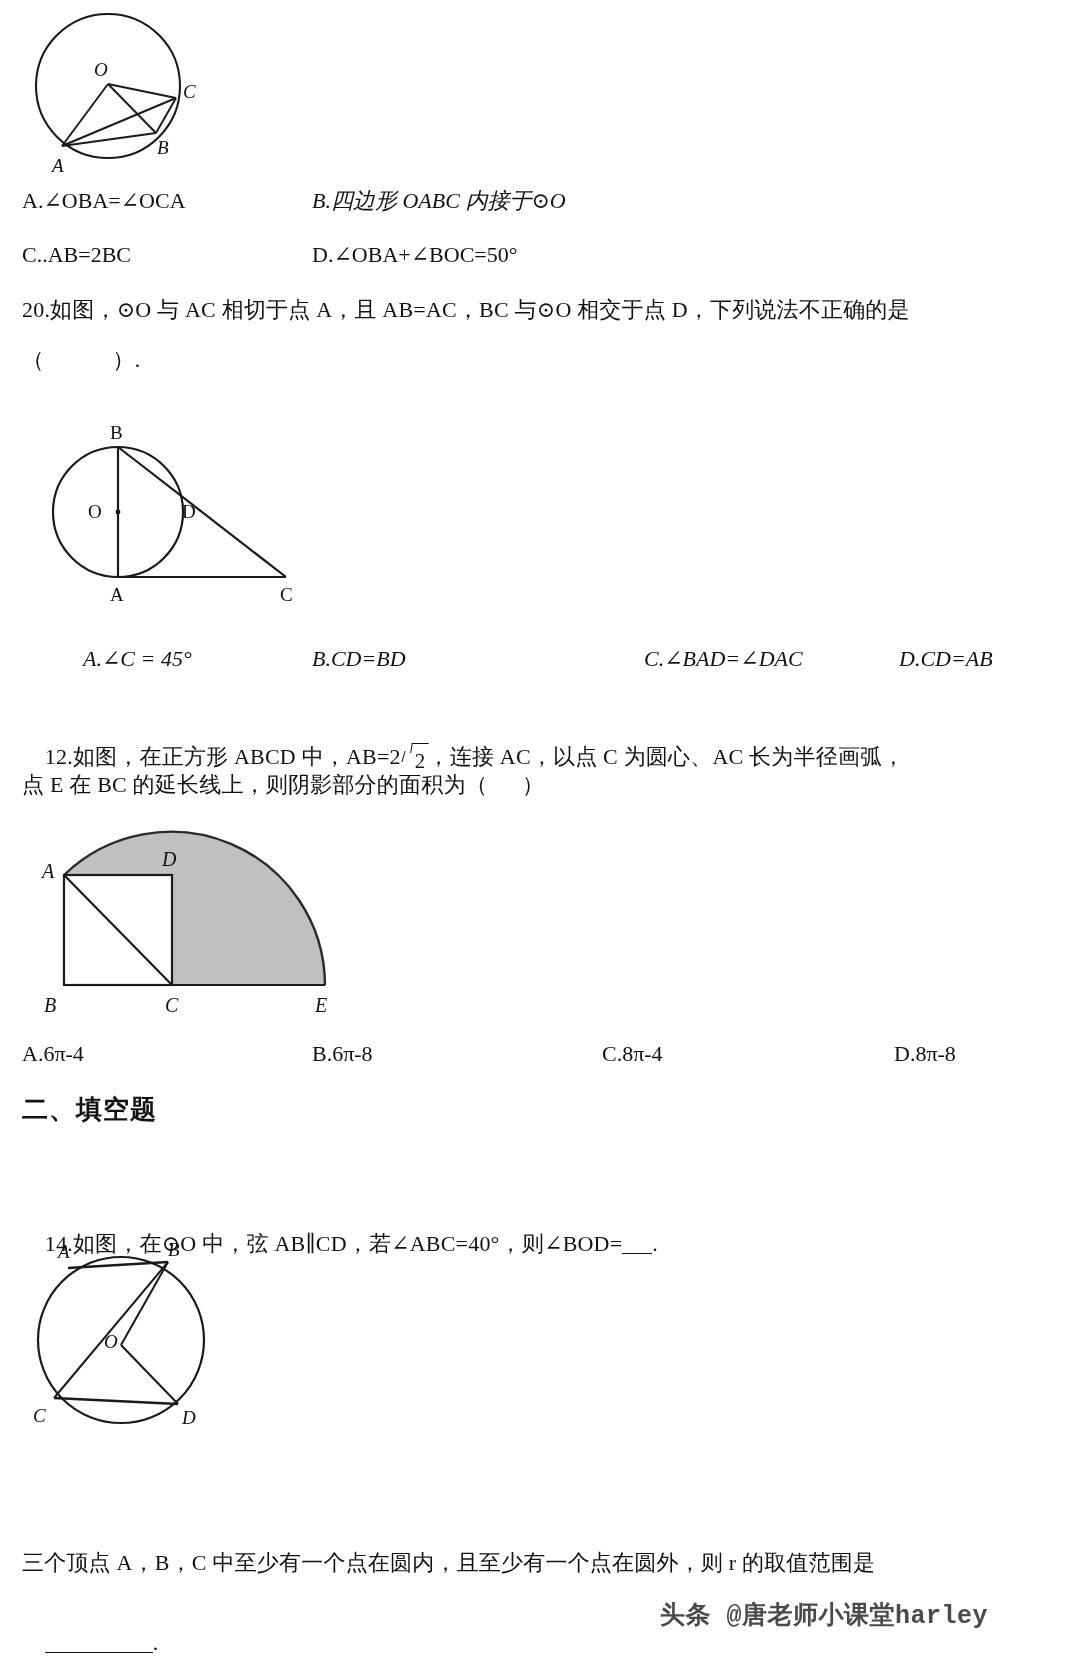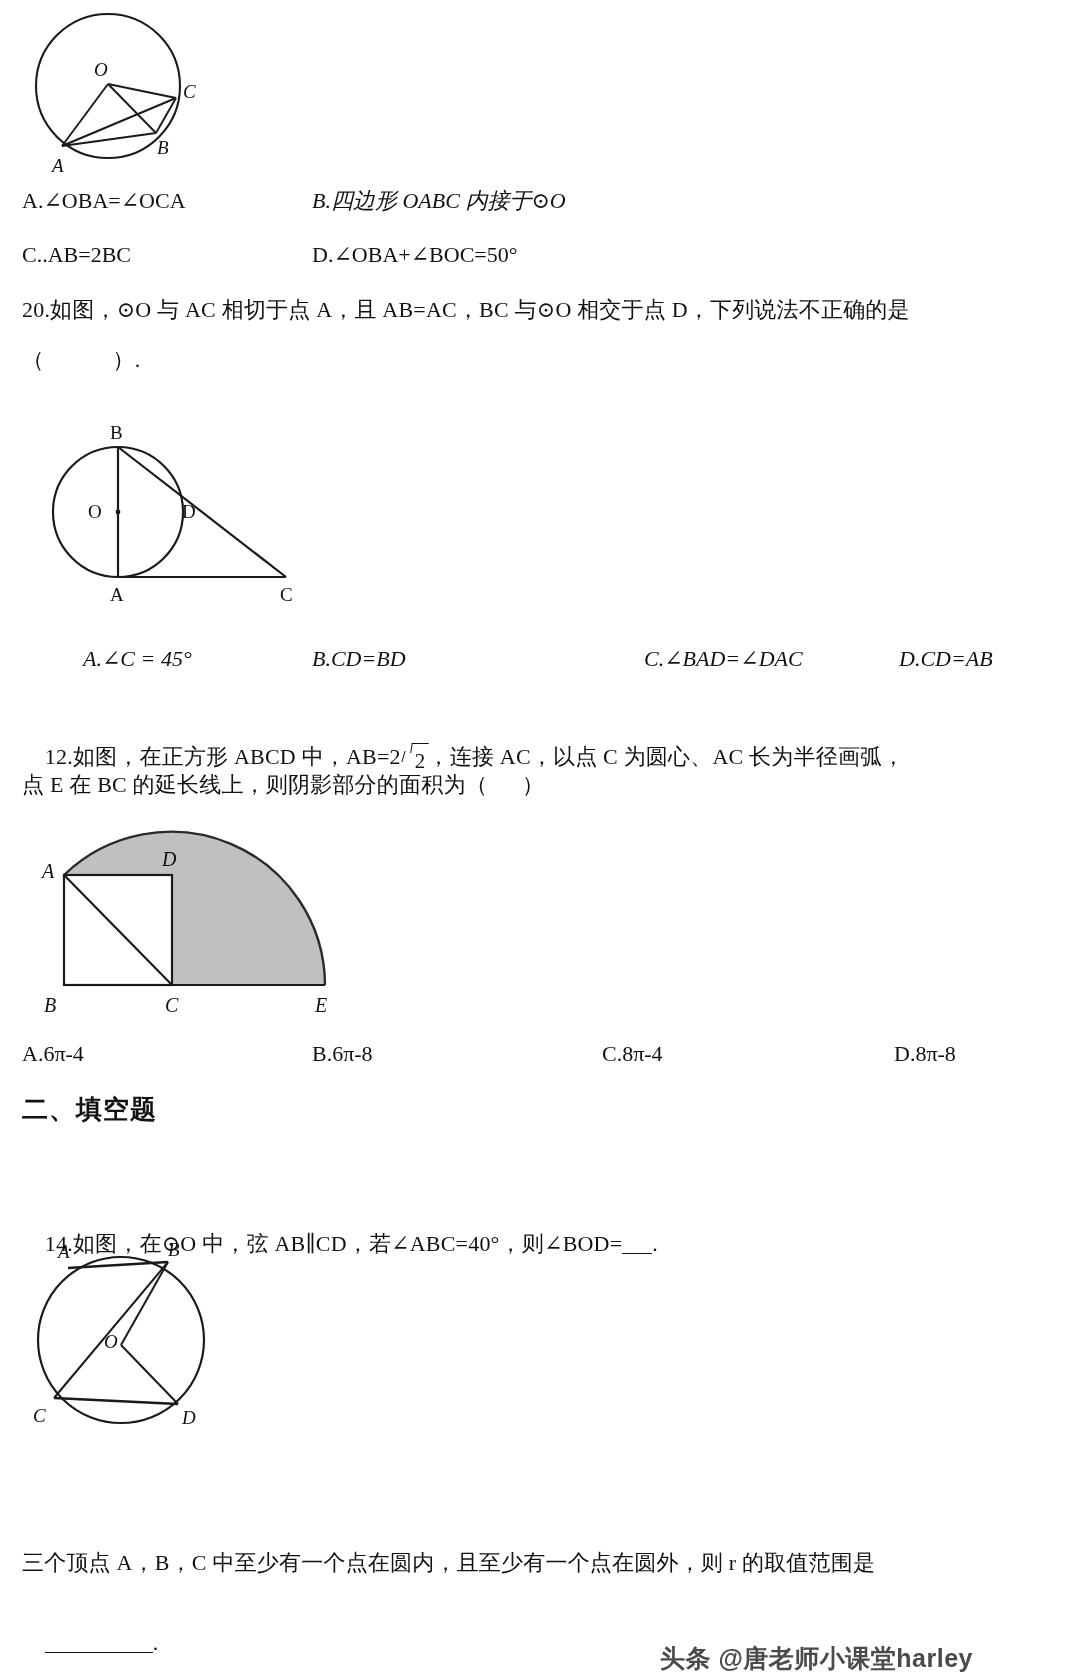--- a/index.html
+++ b/index.html
@@ -107,27 +107,26 @@
     transform: skewX(-9deg);
   }
   .sqrt .rad-body {
     position: relative;
     top: 4px;
     font-size: 21px;
   }
   
   .watermark {
     position: absolute;
-    font-family: Liberation Sans, sans-serif;
+    font-family: Liberation Mono, monospace;
     font-weight: bold;
     font-size: 25px;
     color: #4a4a4a;
     letter-spacing: 0.5px;
     white-space: pre;
-    margin-top: 44px;
   }
 </style>
 </head>
 <body>
 
 <div class="page">
 
   <div class="fig" style="left:22px; top:6px;">
     <svg width="230" height="175" viewBox="0 0 230 175" aria-hidden="true">
       <circle cx="86" cy="80" r="72" fill="none" stroke="#1a1a1a" stroke-width="2.1"></circle>

